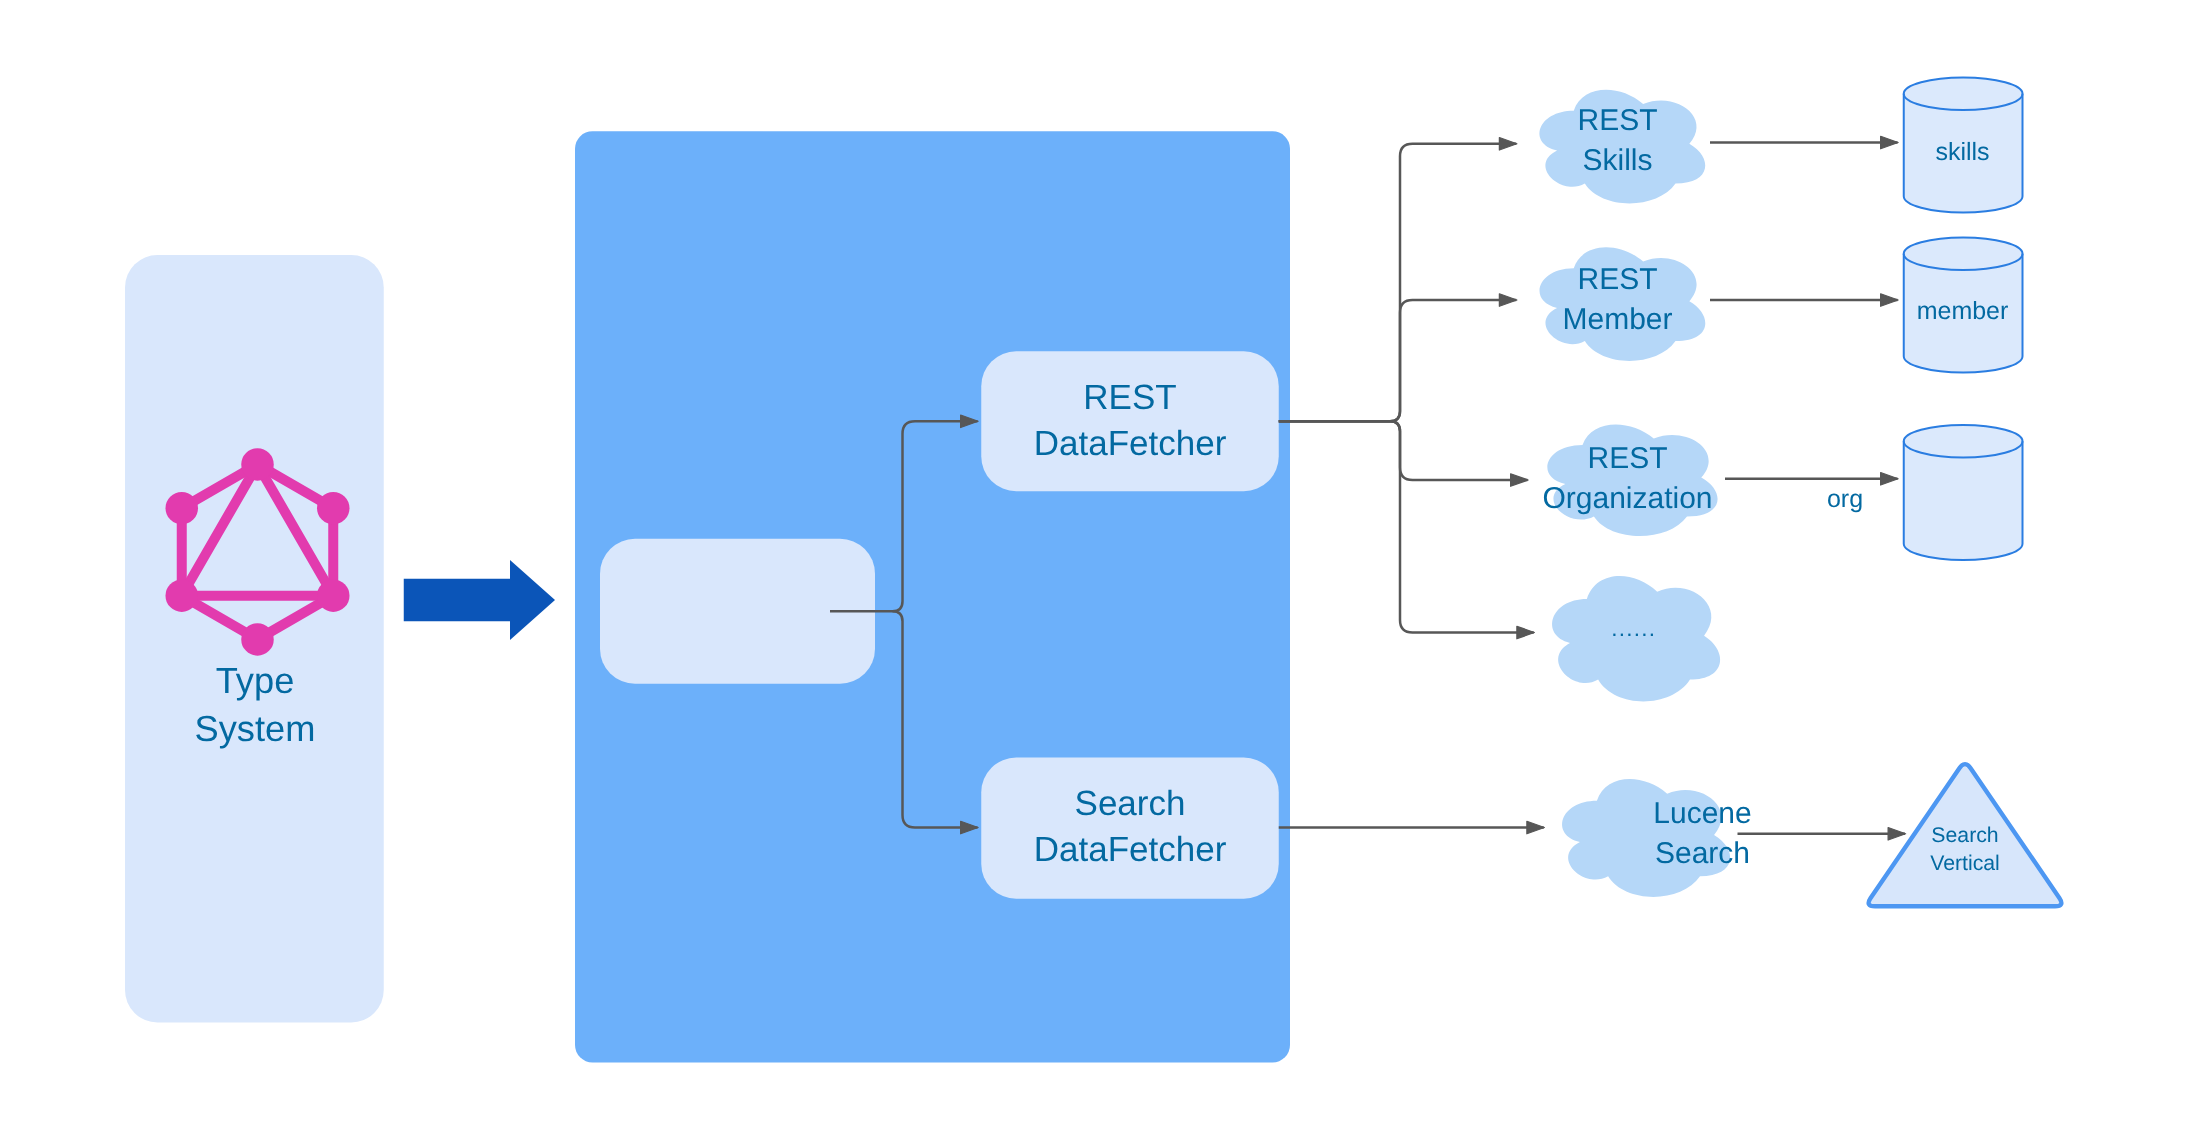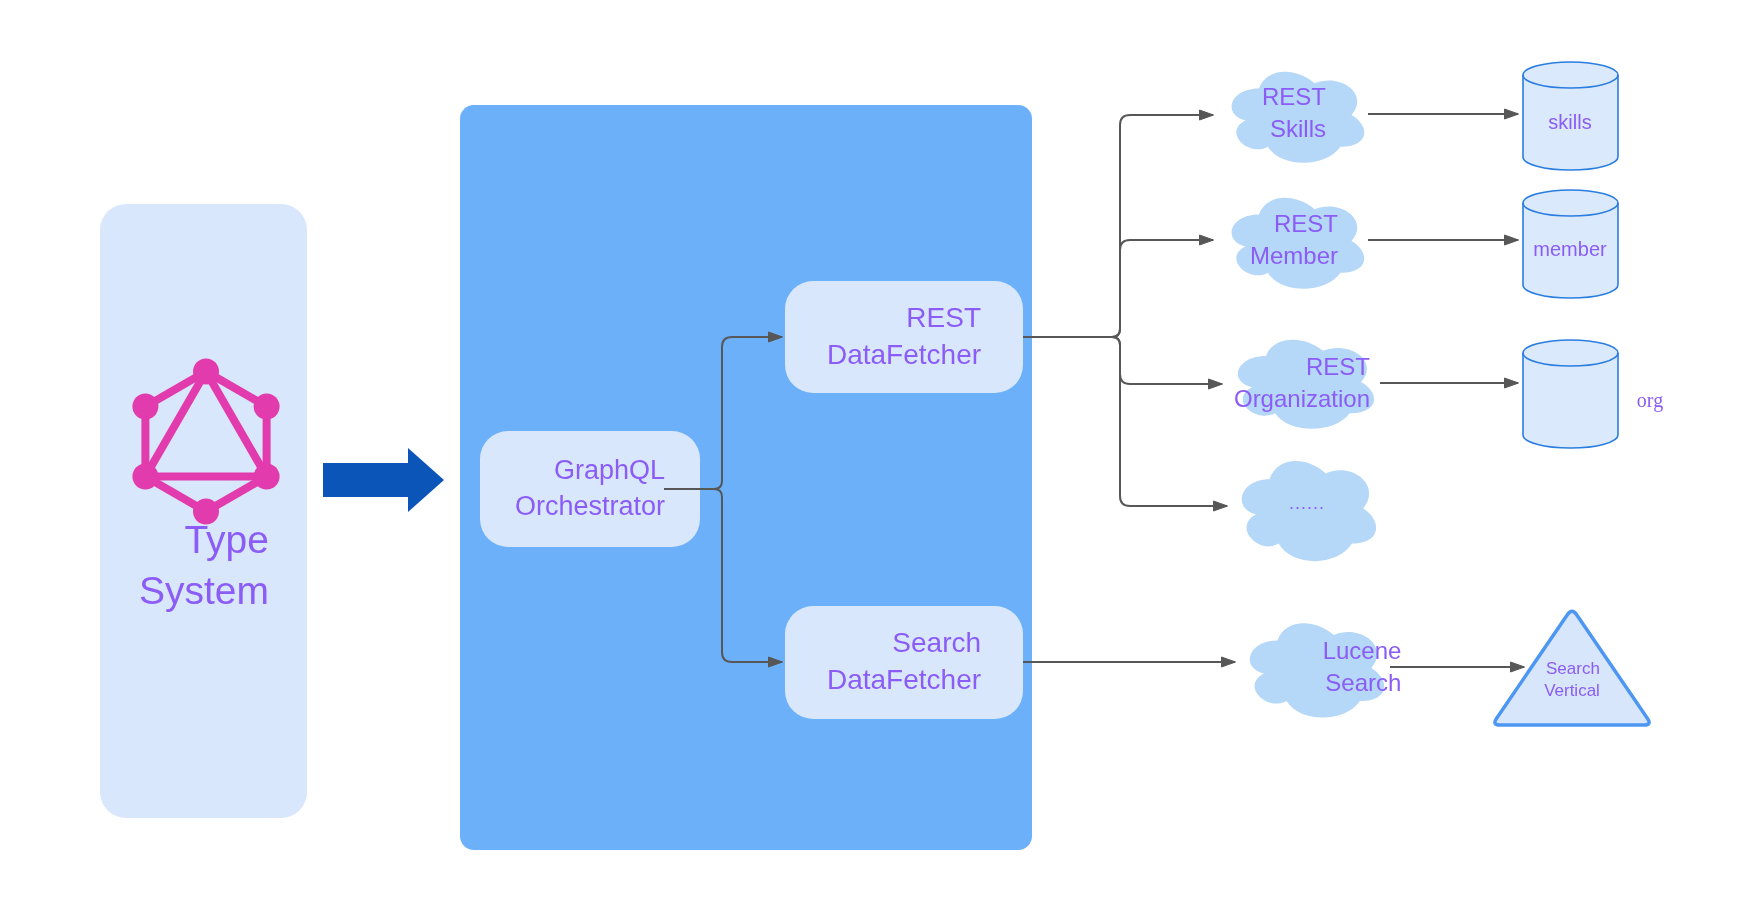--- a/index.html
+++ b/index.html
@@ -24,37 +24,37 @@
   }
   .node-orchestrator{left:480px;top:431px;width:220px;height:116px;}
   .node-rest-df{left:785px;top:281px;width:238px;height:112px;}
   .node-search-df{left:785px;top:606px;width:238px;height:113px;}
   svg.overlay{
     position:absolute;left:0;top:0;width:1752px;height:907px;
     pointer-events:none;
   }
   .lbl{
     position:absolute;transform:translate(-50%,-50%);
-    white-space:pre-line;text-align:right;
-    color:#8b5cf6;line-height:1.32;
+    white-space:pre-line;text-align:center;
+    color:#0369a1;line-height:1.32;
   }
-  .lbl-type{left:204px;top:565px;font-size:39px;}
+  .lbl-type{left:204px;top:565px;font-size:29px;}
   .lbl-orch{left:590px;top:489px;font-size:27px;}
   .lbl-restdf{left:904px;top:337px;font-size:28px;}
   .lbl-searchdf{left:904px;top:662px;font-size:28px;}
   .lbl-cloud{font-size:24px;}
   .lbl-cloud-skills{left:1294px;top:113px;}
   .lbl-cloud-member{left:1294px;top:240px;}
   .lbl-cloud-org{left:1302px;top:383px;}
   .lbl-cloud-more{left:1307px;top:504px;font-size:18px;letter-spacing:1px;}
   .lbl-cloud-lucene{left:1362px;top:667px;}
   .lbl-db{font-size:20px;}
   .lbl-db-skills{left:1570px;top:122px;}
   .lbl-db-member{left:1570px;top:249px;}
-  .lbl-db-org{left:1650px;top:400px;font-family:Liberation Serif, serif;}
+  .lbl-db-org{left:1476px;top:400px;}
   .lbl-triangle{left:1572px;top:680px;font-size:17px;line-height:1.3;}
 </style>
 </head>
 <body>
 
 <div id="canvas">
 
   <div class="box type-system-box"></div>
   <div class="box panel"></div>
   <div class="node node-orchestrator"></div>
@@ -120,22 +120,20 @@
         <path d="M1523 353 a47.5 13 0 0 1 95 0 l0 82 a47.5 13 0 0 1 -95 0 z"></path>
         <path d="M1523 353 a47.5 13 0 0 0 95 0" fill="none"></path>
       </g>
     </g>
 
     <path d="M1567.5 614.6 Q1572 608 1576.5 614.6 L1647.5 718.4 Q1652 725 1644 725 L1500 725 Q1492 725 1496.5 718.4 Z" fill="#d7e6fb" stroke="#4d97f2" stroke-width="3.5" stroke-linejoin="round"></path>
   </svg>
 
   <div class="lbl lbl-type">Type
 System</div>
-  <div class="lbl lbl-orch">GraphQL
-Orchestrator</div>
   <div class="lbl lbl-restdf">REST
 DataFetcher</div>
   <div class="lbl lbl-searchdf">Search
 DataFetcher</div>
 
   <div class="lbl lbl-cloud lbl-cloud-skills">REST
 Skills</div>
   <div class="lbl lbl-cloud lbl-cloud-member">REST
 Member</div>
   <div class="lbl lbl-cloud lbl-cloud-org">REST

